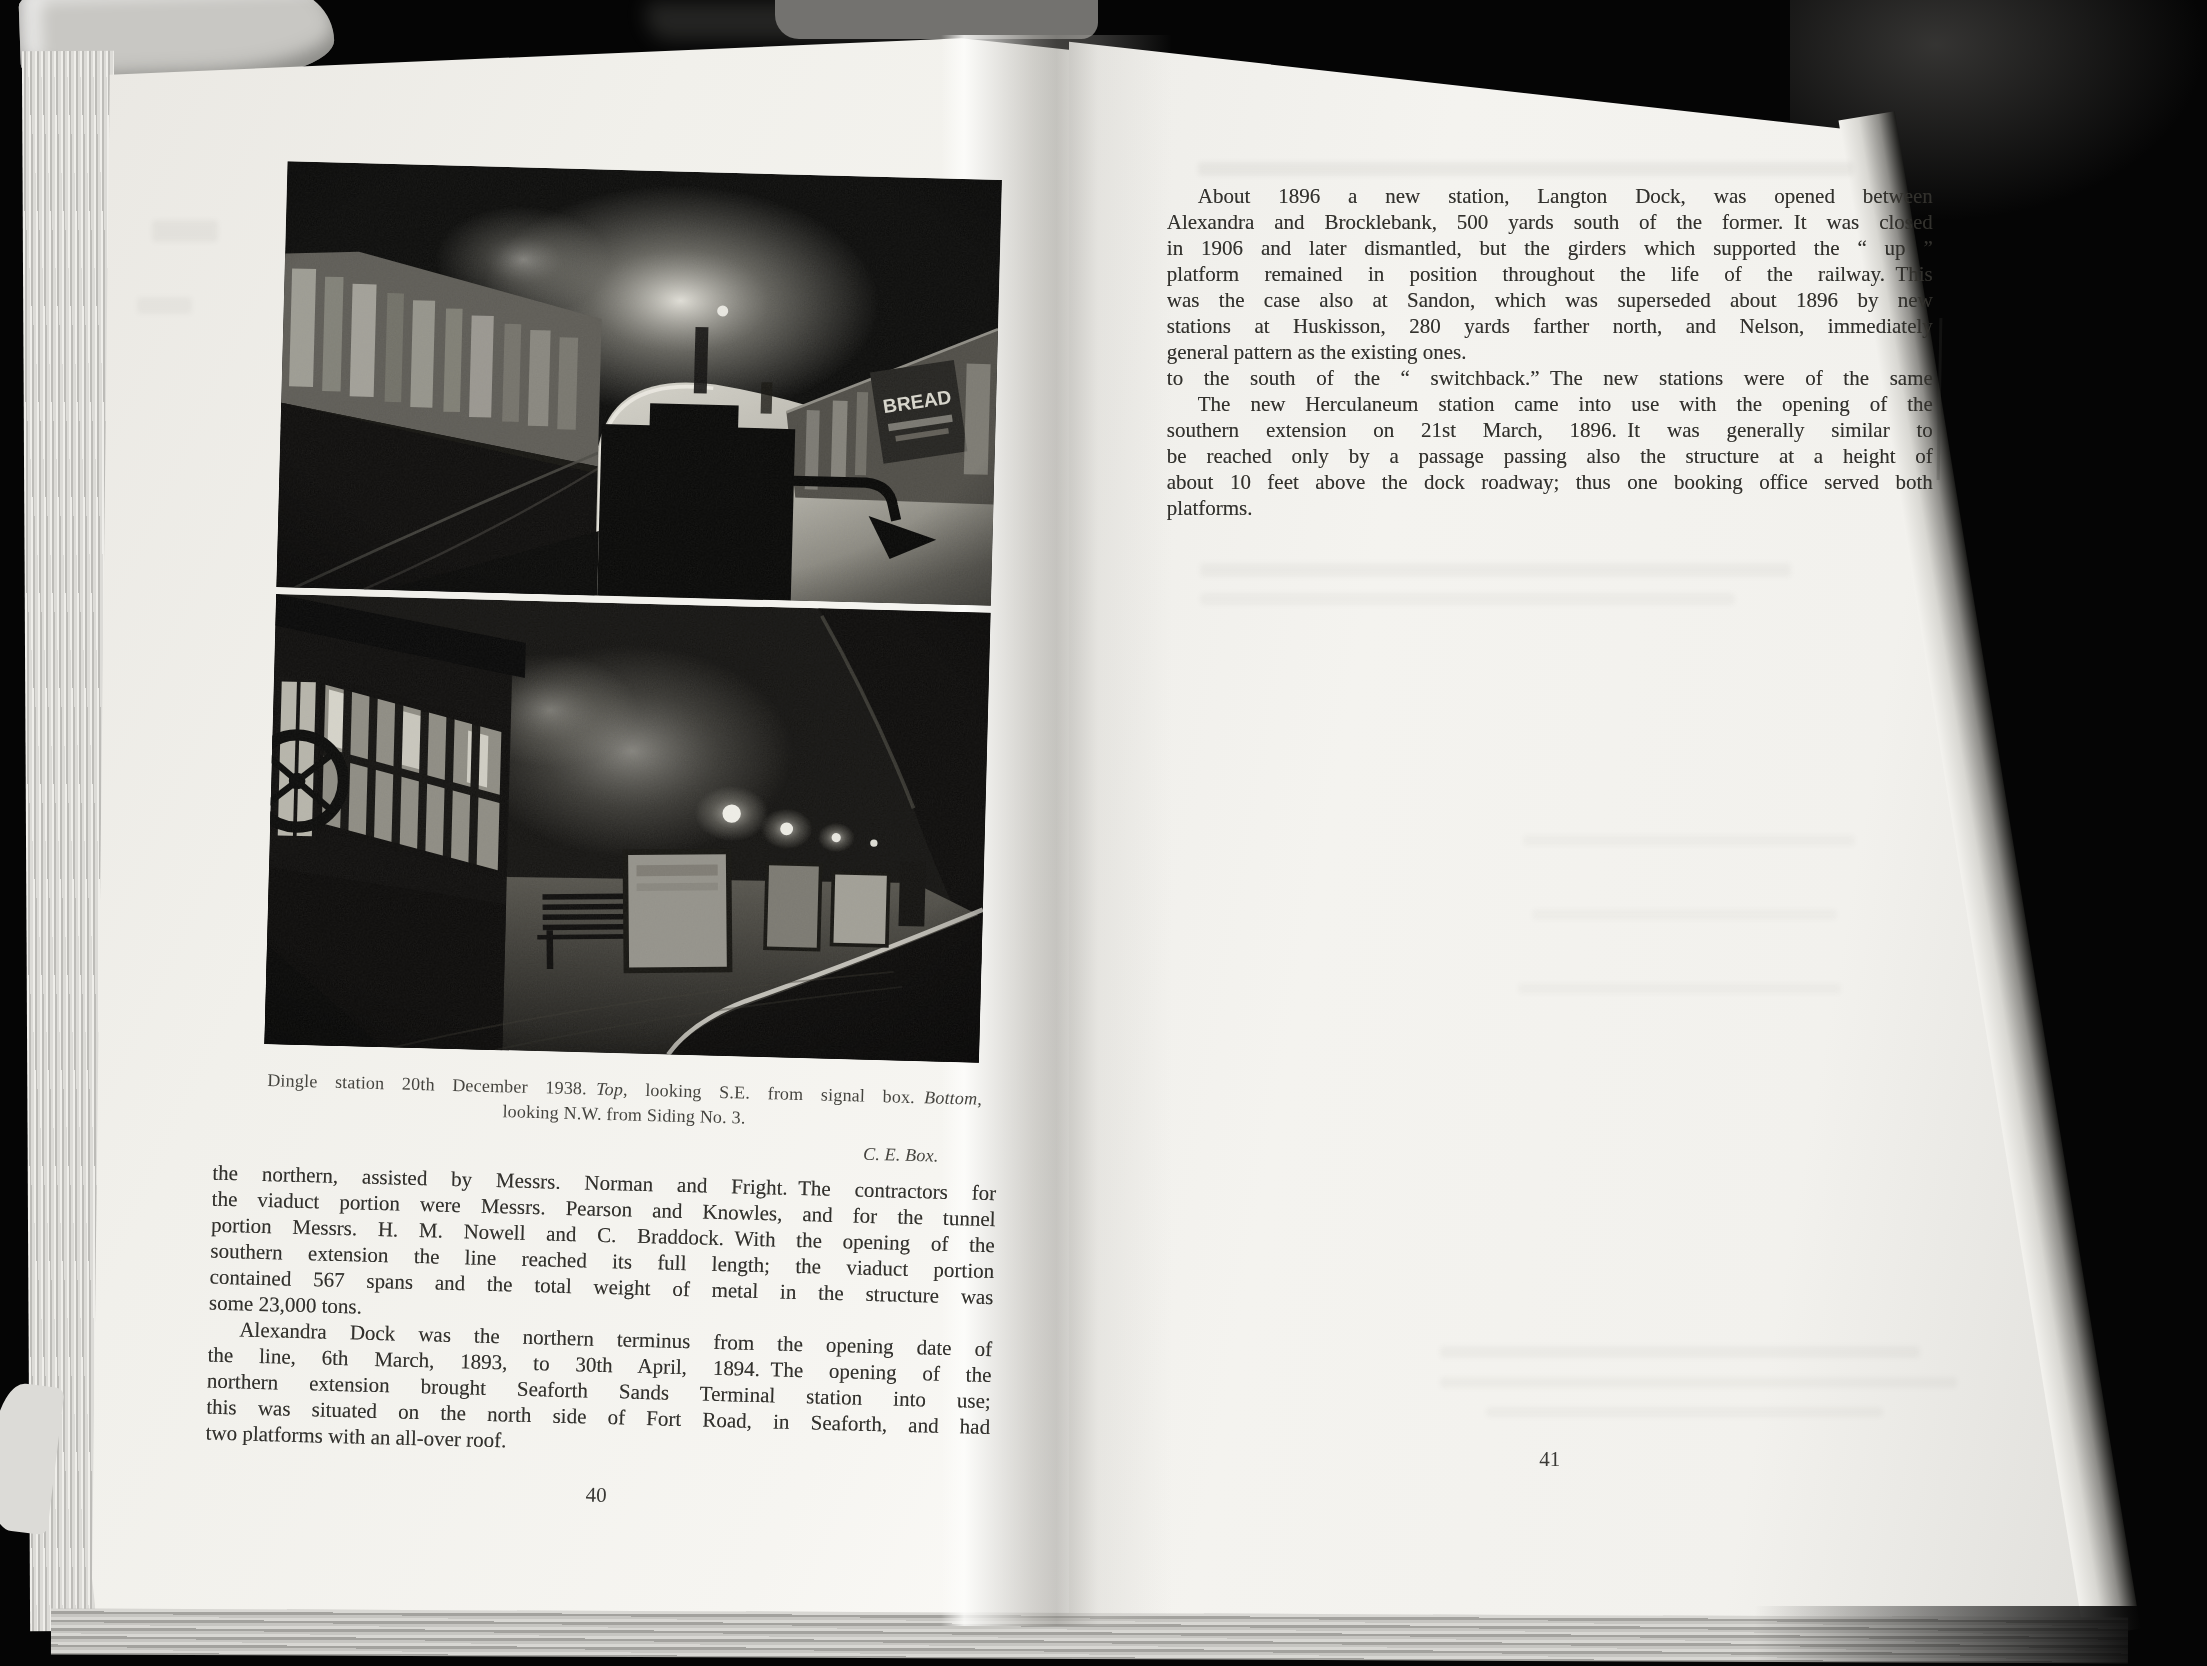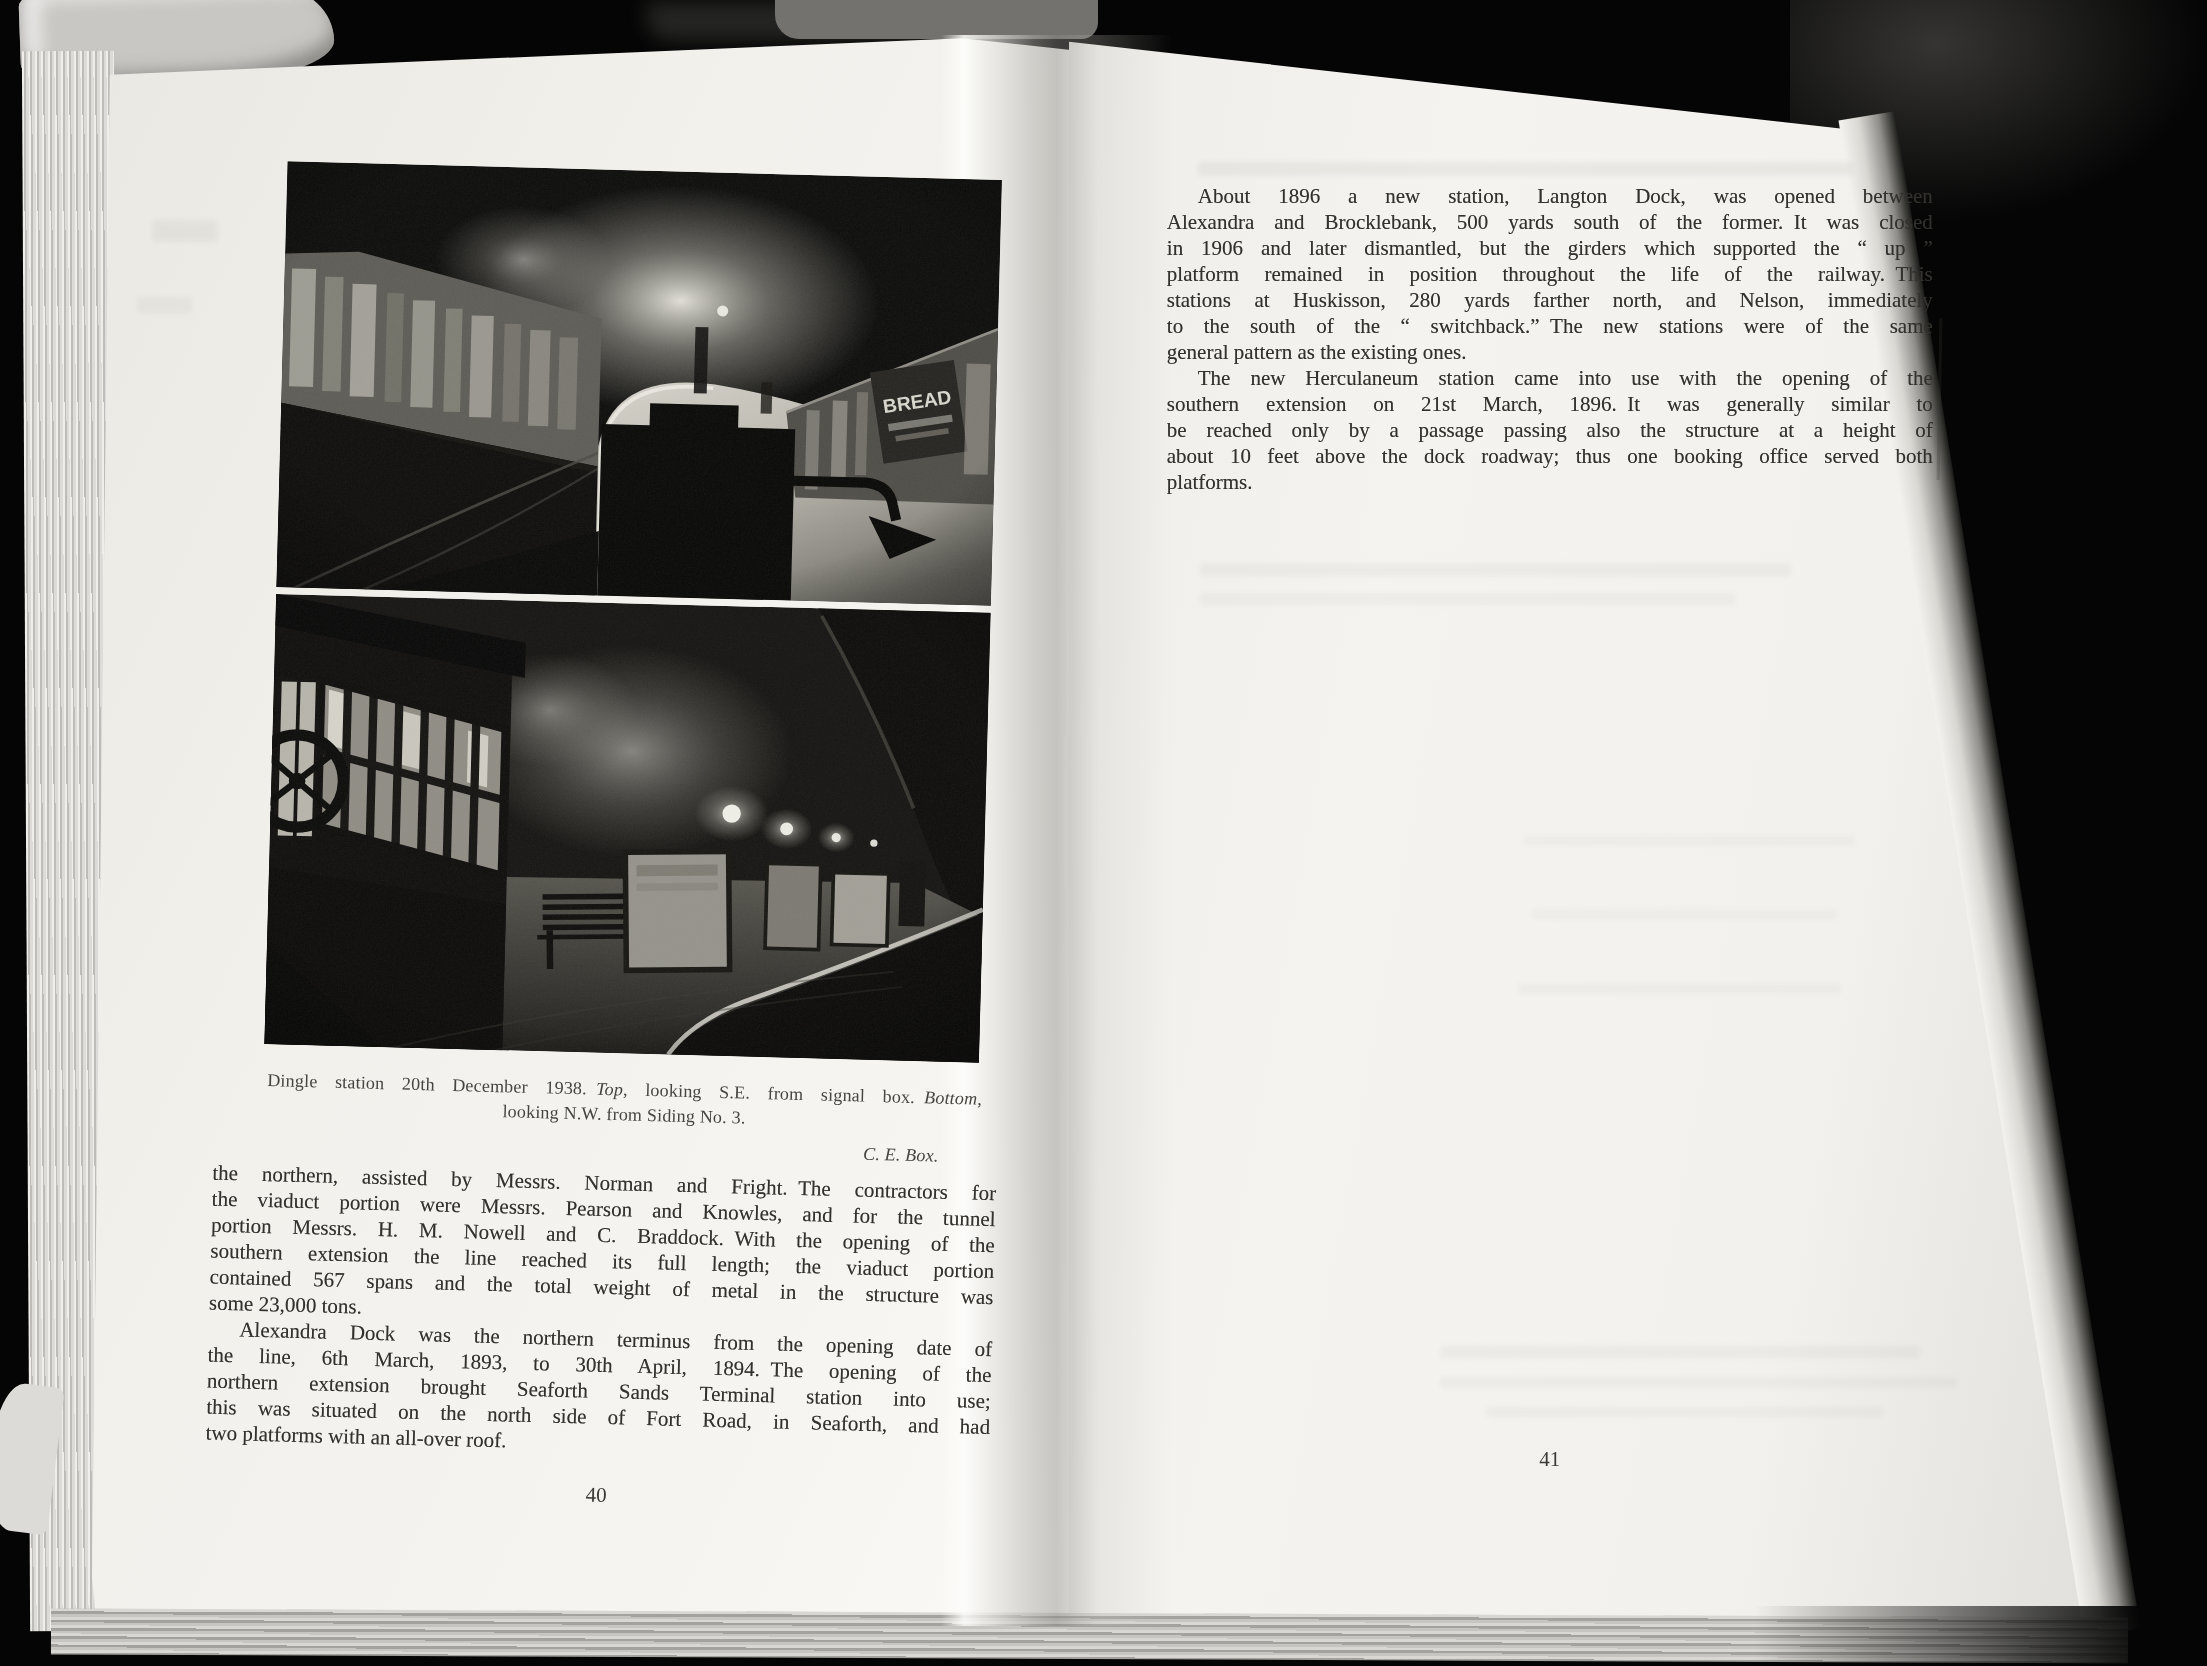--- a/index.html
+++ b/index.html
@@ -311,23 +311,24 @@
     <div class="pagenum pn-left">40</div>
   </div>
 
   <div class="abs right-content">
     <div class="para-zone pz-right">
       <div class="para">
           <div class="line indent">About 1896 a new station, Langton Dock, was opened between</div>
           <div class="line">Alexandra and Brocklebank, 500 yards south of the former. It was closed</div>
           <div class="line">in 1906 and later dismantled, but the girders which supported the “ up ”</div>
           <div class="line">platform remained in position throughout the life of the railway. This</div>
+          <div class="line">was the case also at Sandon, which was superseded about 1896 by new</div>
           <div class="line">stations at Huskisson, 280 yards farther north, and Nelson, immediately</div>
+          <div class="line last">general pattern as the existing ones.</div>
           <div class="line">to the south of the “ switchback.” The new stations were of the same</div>
-          <div class="line last">general pattern as the existing ones.</div>
         </div>
       <div class="para">
           <div class="line indent">The new Herculaneum station came into use with the opening of the</div>
           <div class="line">southern extension on 21st March, 1896. It was generally similar to</div>
           <div class="line">be reached only by a passage passing also the structure at a height of</div>
           <div class="line">about 10 feet above the dock roadway; thus one booking office served both</div>
           <div class="line last">platforms.</div>
         </div>
     </div>
     <div class="pagenum pn-right">41</div>

